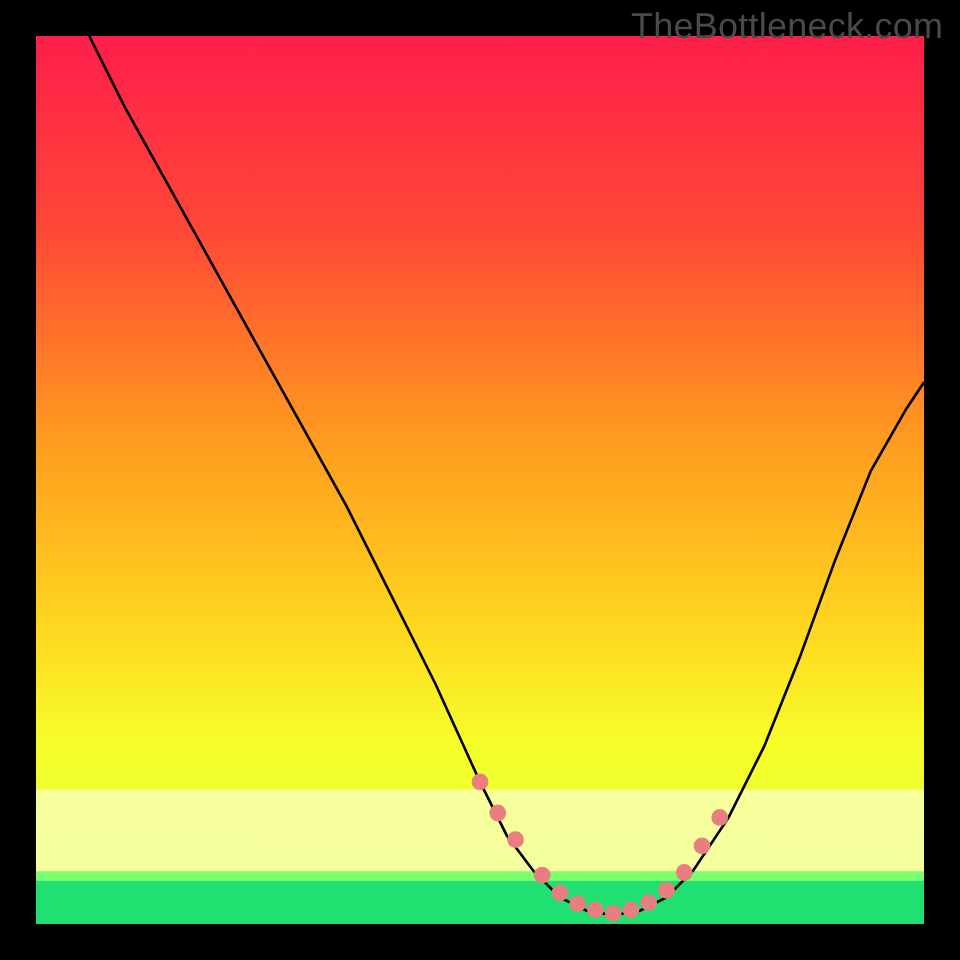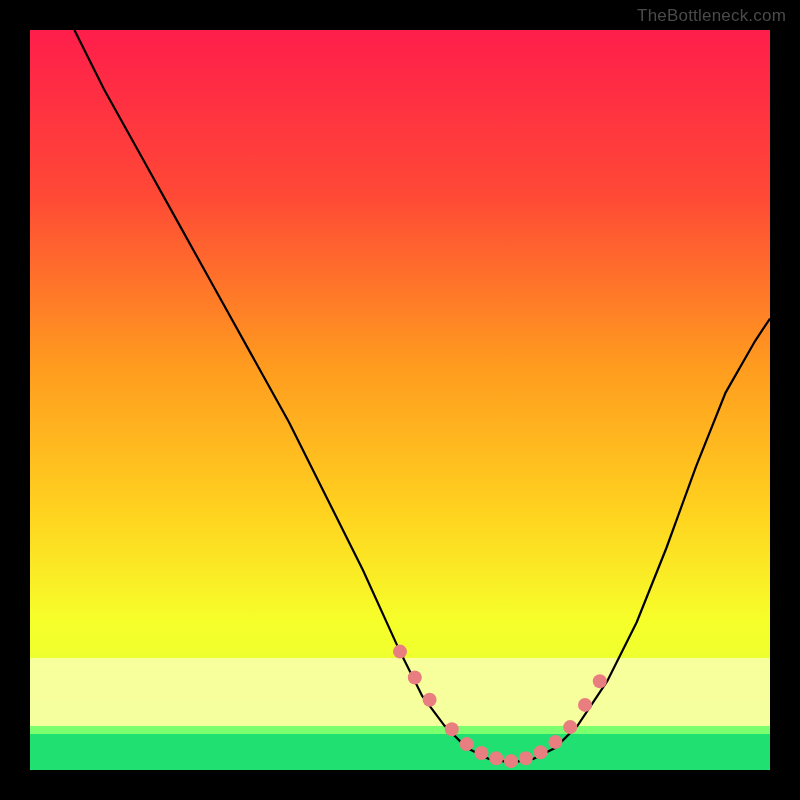--- a/index.html
+++ b/index.html
@@ -8,21 +8,21 @@
     position: relative;
     width: 800px;
     height: 800px;
     background: #000;
   }
   .watermark {
     position: absolute;
     top: 6px;
     right: 14px;
     font-family: Arial, Helvetica, sans-serif;
-    font-size: 17px;
+    font-size: 30px;
     color: #4a4a4a;
     letter-spacing: 0.2px;
     font-weight: 500;
     z-index: 10;
   }
   .plot {
     position: absolute;
     left: 30px;
     top: 30px;
     width: 740px;

